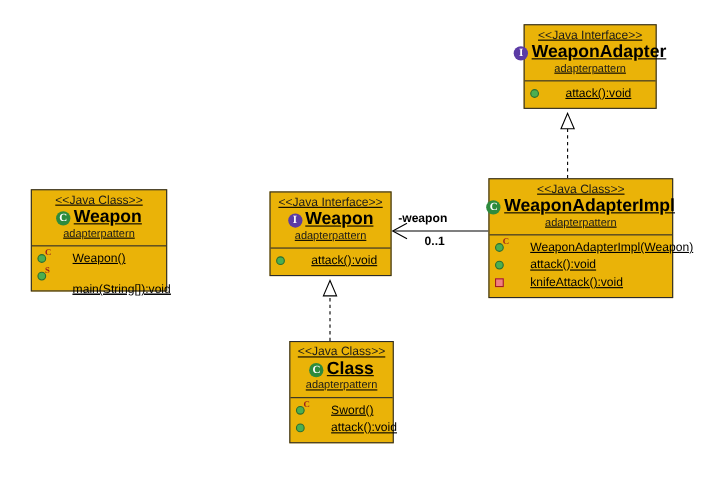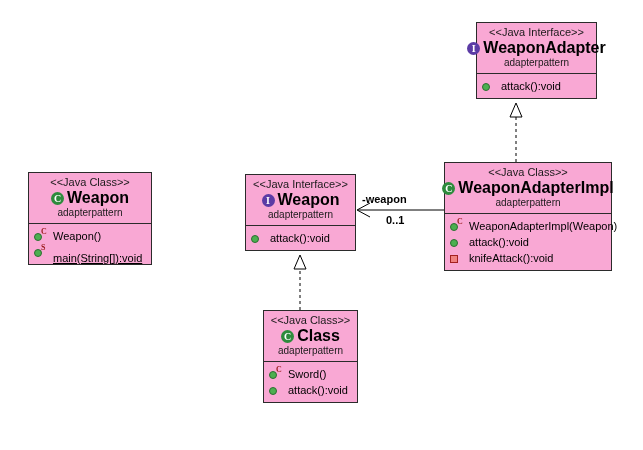--- a/index.html
+++ b/index.html
@@ -20,24 +20,25 @@
     left: 0;
     top: 0;
     width: 643px;
     height: 450px;
     pointer-events: none;
   }
 
   
   .uml-box {
     position: absolute;
-    background: #f9a8d4;
+    background: #eab308;
     border: 1px solid #2b2b2b;
     box-sizing: border-box;
     z-index: 5;
+    text-decoration: underline;
   }
   .uml-header {
     padding: 3px 6px 4px 6px;
     text-align: center;
     border-bottom: 1px solid #2b2b2b;
   }
   .stereotype {
     font-size: 11px;
     color: #1a1a1a;
     line-height: 13px;
@@ -62,22 +63,21 @@
     color: #1a1a1a;
     line-height: 12px;
     margin-top: 1px;
     white-space: nowrap;
   }
   .uml-members {
     padding: 4px 4px 4px 5px;
   }
   .member-row {
     display: flex;
-    align-items: center;
-    gap: 5px;
+    gap: 18px;
     line-height: 15px;
     height: 16px;
     white-space: nowrap;
   }
   .member-text {
     font-size: 11px;
     color: #000000;
   }
   .member-text.static {
     text-decoration: underline;

